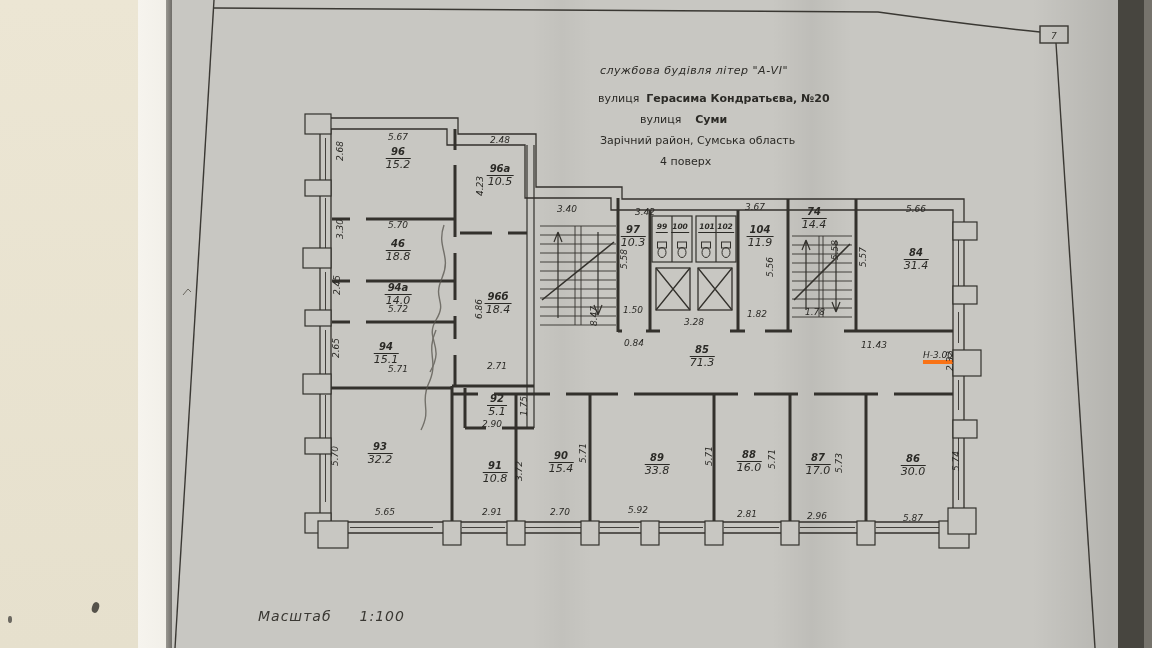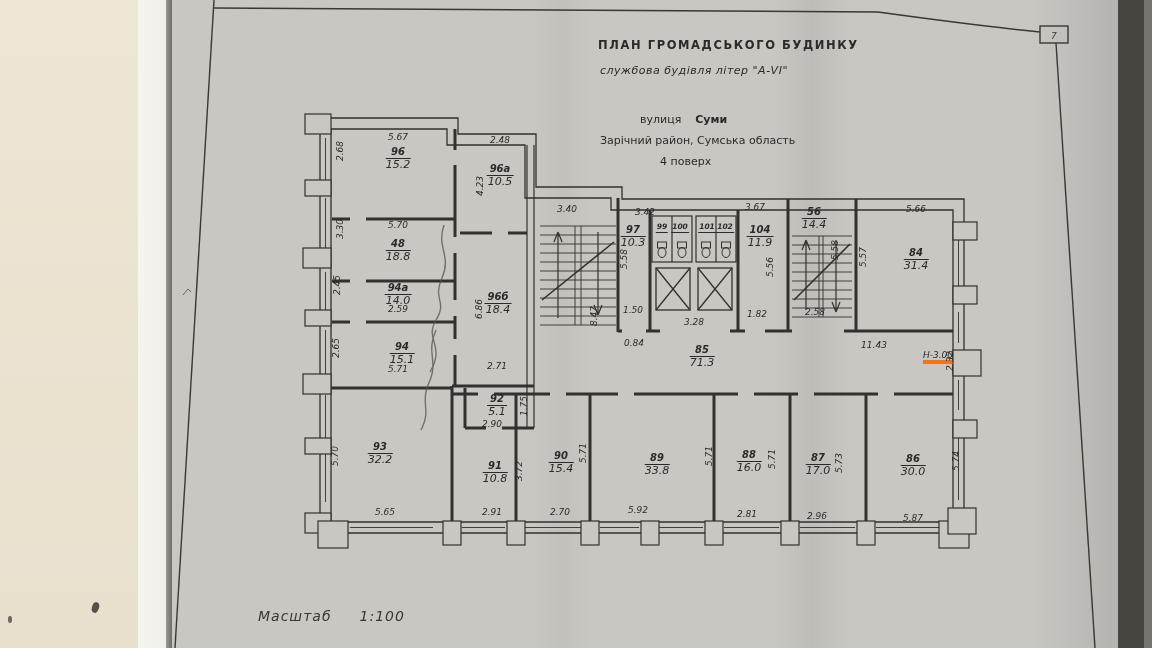--- a/index.html
+++ b/index.html
@@ -170,45 +170,47 @@
       <path d="M444,225 C436,248 452,255 442,278 S448,300 436,320 S446,345 430,372"></path>
       <path d="M436,330 C425,355 440,360 428,385 C420,405 432,408 421,430"></path>
     </g>
     <g stroke="#6a675f" stroke-width="1" fill="none">
       <path d="M183,295 l5,-6 l3,3"></path>
     </g>
   </svg>
 
   <div class="labels">
 
-    <div class="tb tb1" style="left:598px;top:38px">ПЛАН  ГРОМАДСЬКОГО  БУДИНКУ</div>
     <div class="tb tb2" style="left:600px;top:64px">службова будівля літер "А-VI"</div>
+    <div class="tb tb3" style="left:598px;top:92px">
+      <span>вулиця</span>&nbsp;&nbsp;<span class="b">Герасима Кондратьєва, №20</span>
+    </div>
     <div class="tb tb3" style="left:640px;top:113px">
       <span>вулиця</span>&nbsp;&nbsp;&nbsp;&nbsp;<span class="b">Суми</span>
     </div>
     <div class="tb tb3" style="left:600px;top:134px">Зарічний район, Сумська область</div>
     <div class="tb tb3 b" style="left:660px;top:155px">4 поверх</div>
 
     <div class="rl" style="left:398px;top:146px">
         <span class="num">96</span>
         <span class="area">15.2</span>
       </div>
     <div class="rl" style="left:500px;top:163px">
         <span class="num">96а</span>
         <span class="area">10.5</span>
       </div>
     <div class="rl" style="left:398px;top:238px">
-        <span class="num">48</span>
+        <span class="num">46</span>
         <span class="area">18.8</span>
       </div>
     <div class="rl" style="left:398px;top:282px">
         <span class="num">94а</span>
         <span class="area">14.0</span>
       </div>
-    <div class="rl" style="left:402px;top:341px">
+    <div class="rl" style="left:386px;top:341px">
         <span class="num">94</span>
         <span class="area">15.1</span>
       </div>
     <div class="rl" style="left:498px;top:291px">
         <span class="num">96б</span>
         <span class="area">18.4</span>
       </div>
     <div class="rl" style="left:497px;top:393px">
         <span class="num">92</span>
         <span class="area">5.1</span>
@@ -255,47 +257,47 @@
         <span class="num">101</span>
       </div>
     <div class="rl sm" style="left:725px;top:223px">
         <span class="num">102</span>
       </div>
     <div class="rl" style="left:760px;top:224px">
         <span class="num">104</span>
         <span class="area">11.9</span>
       </div>
     <div class="rl" style="left:814px;top:206px">
-        <span class="num">56</span>
+        <span class="num">74</span>
         <span class="area">14.4</span>
       </div>
     <div class="rl" style="left:916px;top:247px">
         <span class="num">84</span>
         <span class="area">31.4</span>
       </div>
     <div class="rl" style="left:702px;top:344px">
         <span class="num">85</span>
         <span class="area">71.3</span>
       </div>
 
     <div class="dim" style="left:398px;top:137px">5.67</div>
     <div class="dim" style="left:500px;top:140px">2.48</div>
     <div class="dim" style="left:398px;top:225px">5.70</div>
-    <div class="dim" style="left:398px;top:309px">2.59</div>
+    <div class="dim" style="left:398px;top:309px">5.72</div>
     <div class="dim" style="left:398px;top:369px">5.71</div>
     <div class="dim" style="left:567px;top:209px">3.40</div>
     <div class="dim" style="left:645px;top:212px">3.42</div>
     <div class="dim" style="left:755px;top:207px">3.67</div>
     <div class="dim" style="left:916px;top:209px">5.66</div>
     <div class="dim" style="left:497px;top:366px">2.71</div>
     <div class="dim" style="left:492px;top:424px">2.90</div>
     <div class="dim" style="left:633px;top:310px">1.50</div>
     <div class="dim" style="left:694px;top:322px">3.28</div>
     <div class="dim" style="left:757px;top:314px">1.82</div>
-    <div class="dim" style="left:815px;top:312px">2.58</div>
+    <div class="dim" style="left:815px;top:312px">1.78</div>
     <div class="dim" style="left:634px;top:343px">0.84</div>
     <div class="dim" style="left:874px;top:345px">11.43</div>
     <div class="dim" style="left:385px;top:512px">5.65</div>
     <div class="dim" style="left:492px;top:512px">2.91</div>
     <div class="dim" style="left:560px;top:512px">2.70</div>
     <div class="dim" style="left:638px;top:510px">5.92</div>
     <div class="dim" style="left:747px;top:514px">2.81</div>
     <div class="dim" style="left:817px;top:516px">2.96</div>
     <div class="dim" style="left:913px;top:518px">5.87</div>
     <div class="dim ul" style="left:938px;top:313px">Н-3.00</div>

